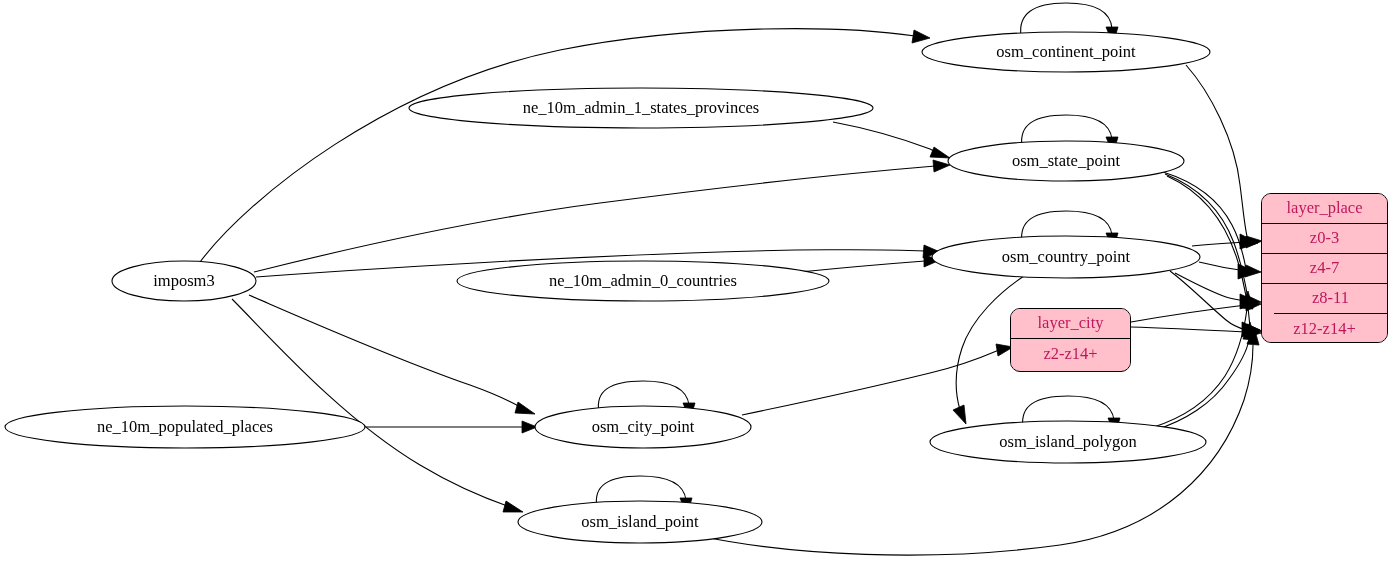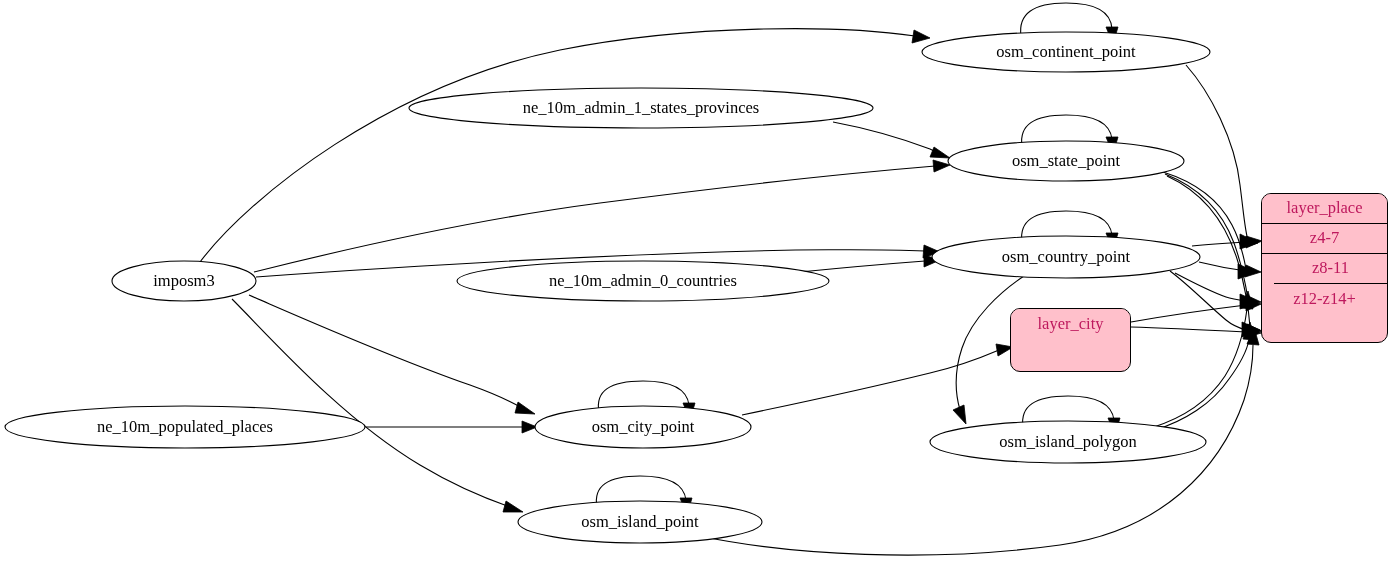--- a/index.html
+++ b/index.html
@@ -274,22 +274,24 @@
       <g>
         <ellipse class="ellipse-shape" cx="640" cy="522" rx="122" ry="21"></ellipse>
         <text class="node-label" x="640" y="523">osm_island_point</text>
       </g>
 
     </g>
   </svg>
 
   <div class="record-box" id="layer-city-box" style="left:1010px; top:308px; width:121px; height:64px;">
     <div class="record-row" style="height:30px;">layer_city</div>
+    <div class="record-row" style="height:30px;">z2-z14+</div>
   </div>
 
   <div class="record-box" id="layer-place-box" style="left:1261px; top:193px; width:127px; height:150px;">
     <div class="record-row" style="height:30px;">layer_place</div>
+    <div class="record-row" style="height:30px;">z0-3</div>
     <div class="record-row" style="height:30px;">z4-7</div>
     <div class="record-row" style="height:30px;margin-left:12px;">z8-11</div>
     <div class="record-row" style="height:30px;">z12-z14+</div>
   </div>
 
 </div>
 
 </body></html>

